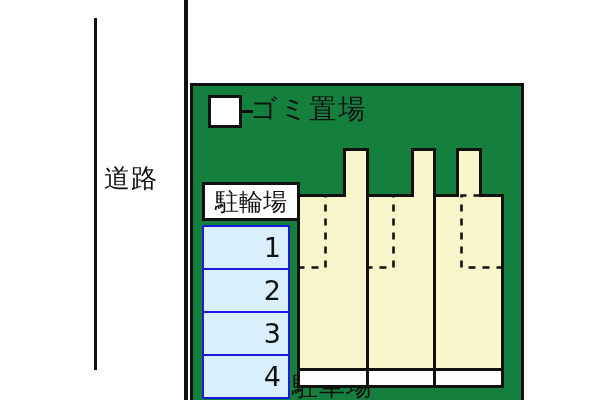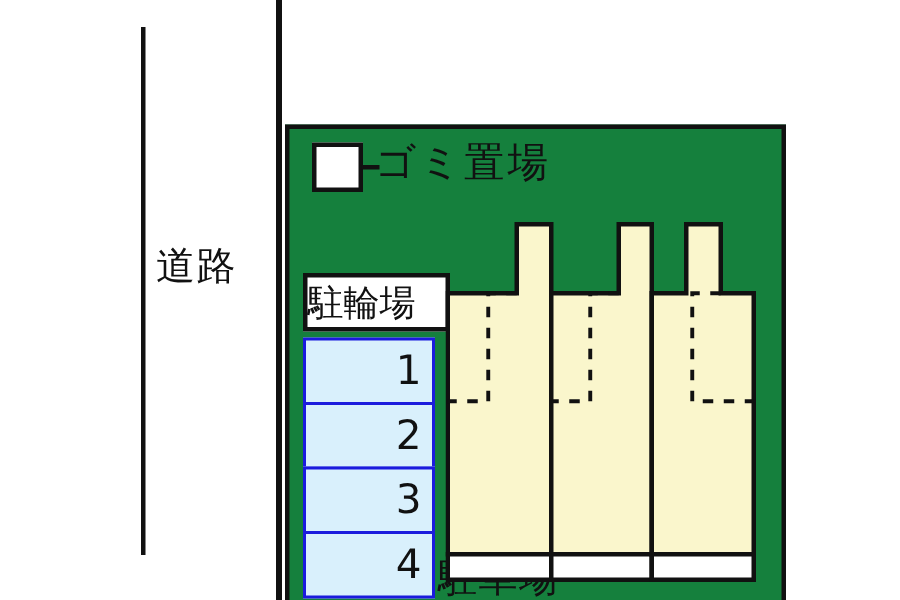--- a/index.html
+++ b/index.html
@@ -98,21 +98,21 @@
     position: absolute;
     left: 9px;
     top: 96px;
     width: 98px;
     height: 39px;
     background: #ffffff;
     border: 3px solid #111111;
     box-sizing: border-box;
     display: flex;
     align-items: center;
-    justify-content: flex-start;
+    justify-content: center;
   }
   #bicycle-parking-label-box .label-text {
     font-size: 24px;
     line-height: 26px;
     color: #111111;
     letter-spacing: 0px;
     white-space: nowrap;
   }
 
   

